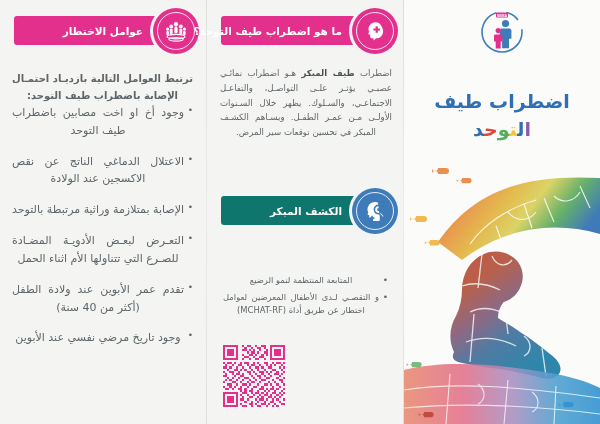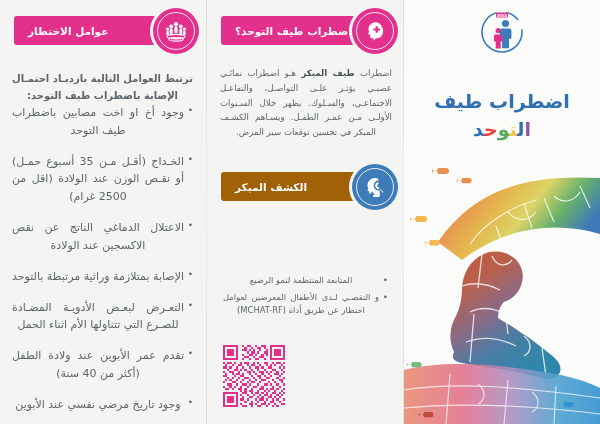--- a/index.html
+++ b/index.html
@@ -33,24 +33,24 @@
   #fold-1 { right: 196px; }
   #fold-2 { right: 393px; }
 
   
   .bar {
     position: absolute;
     height: 29px;
     border-radius: 3px;
     display: flex;
     align-items: center;
-    justify-content: flex-end;
+    justify-content: flex-start;
   }
   .bar-pink { background: #e3308c; }
-  .bar-blue { background: #a16207; }
+  .bar-blue { background: #0f766e; margin-top: 24px; }
   .bar-label {
     color: #ffffff;
     font-size: 10.5px;
     font-weight: bold;
     letter-spacing: .2px;
     padding: 0 0 0 14px;
     margin-right: 52px;
     white-space: nowrap;
   }
 
@@ -182,21 +182,20 @@
         </svg>
       </span>
     </div>
 
     <div class="intro-lead" style="right:14px; left:12px; top:70px;">
       <span>ترتبط العوامل التالية بازديـاد احتمـال الإصابة باضطراب طيف التوحد:</span>
     </div>
 
     <ul class="bullets" style="right:14px; left:12px; top:104px;">
       <li><span>وجود أخ او اخت مصابين باضطراب طيف التوحد</span></li>
-      <li style="margin-top:11px;"><span>الخـداج (أقـل مـن 35 أسبوع حمـل) أو نقـص الوزن عند الولادة (اقل من 2500 غرام)</span></li>
       <li style="margin-top:11px;"><span>الاعتلال الدماغي الناتج عن نقص الاكسجين عند الولادة</span></li>
       <li style="margin-top:11px;"><span>الإصابة بمتلازمة وراثية مرتبطة بالتوحد</span></li>
       <li style="margin-top:11px;"><span>التعـرض لبعـض الأدويـة المضـادة للصـرع التي تتناولها الأم اثناء الحمل</span></li>
       <li style="margin-top:7px;"><span>تقدم عمر الأبوين عند ولادة الطفل (أكثر من 40 سنة)</span></li>
       <li style="margin-top:11px;"><span>وجود تاريخ مرضي نفسي عند الأبوين</span></li>
     </ul>
   </div>
 
   <div class="panel" id="panel-about">
 

